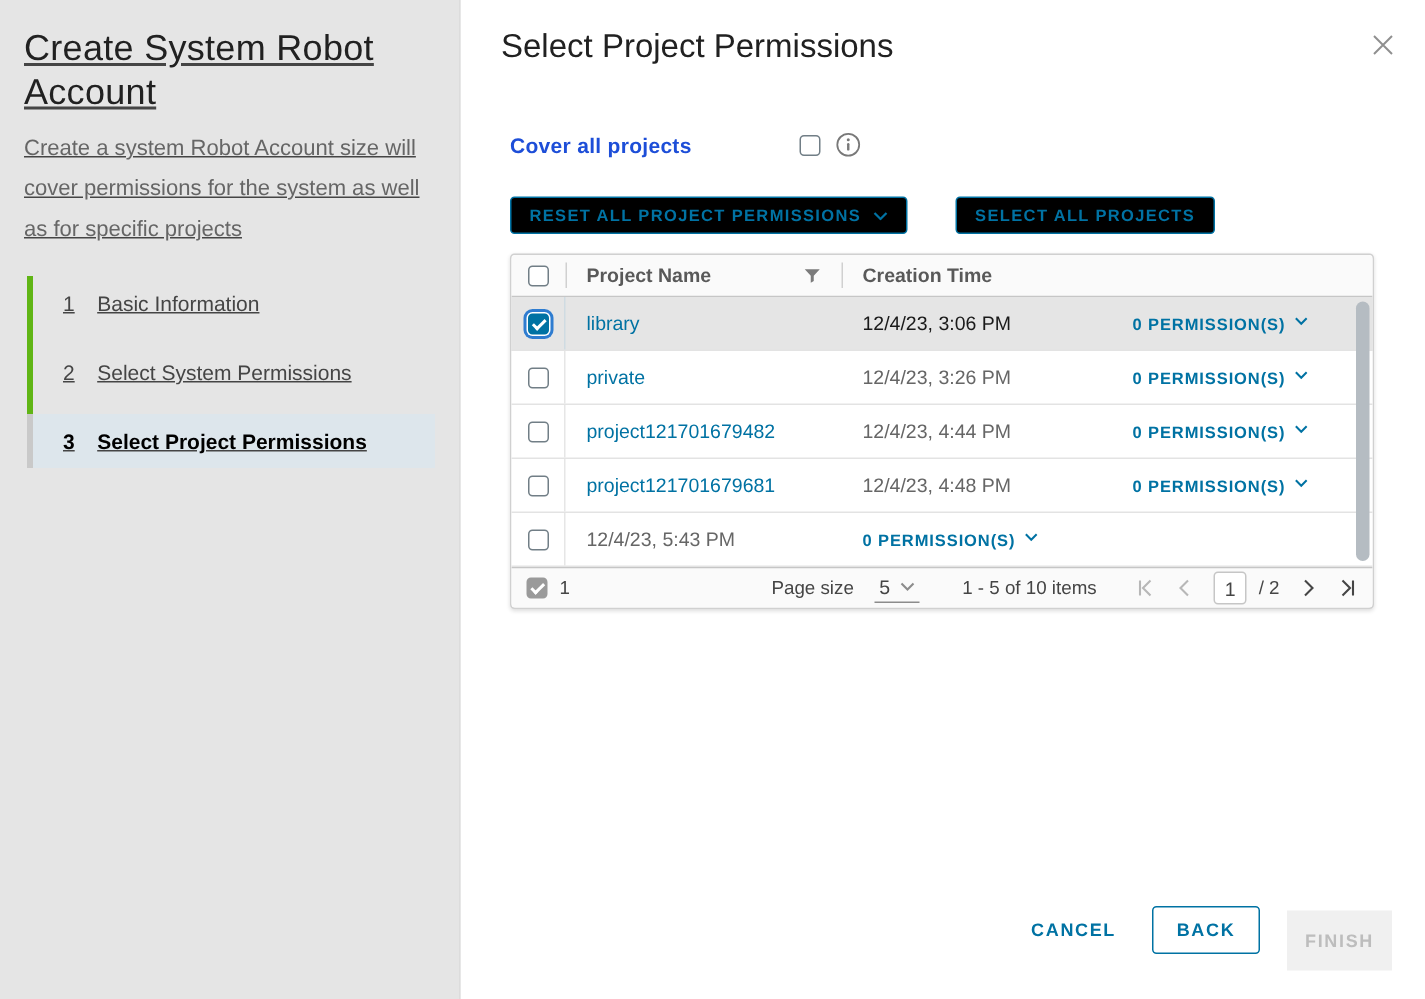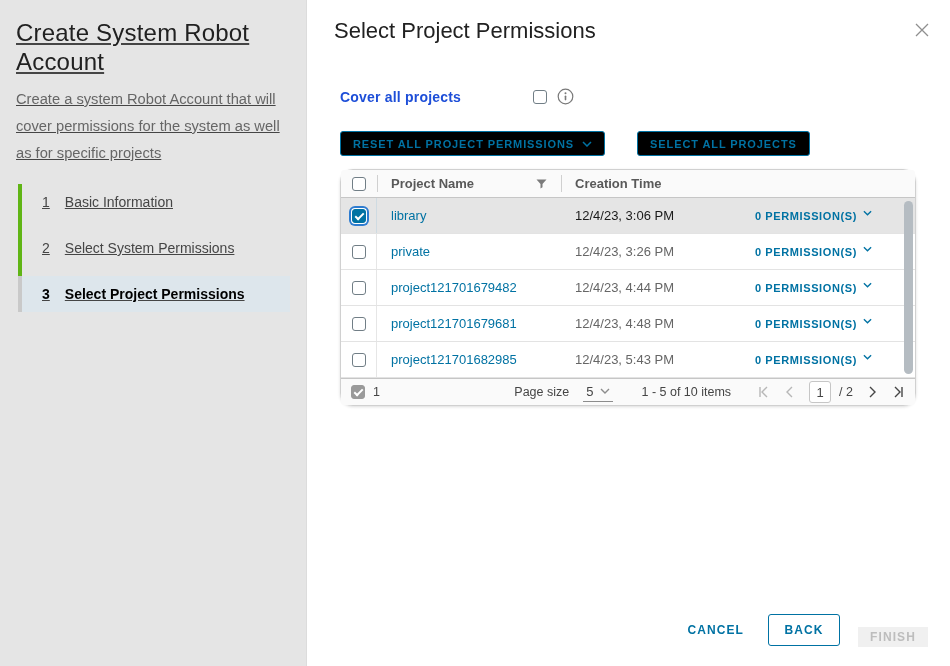--- a/index.html
+++ b/index.html
@@ -67,21 +67,21 @@
   .toolbar { margin-top:26px; display:flex; gap:32px; }
   .btn-outline {
     height:25px; padding:0 12px; border:1px solid #0072a3; border-radius:3px;
     background:#000000; color:#0072a3; font-family:inherit; font-size:11px; font-weight:600;
     letter-spacing:.9px; display:inline-flex; align-items:center; gap:8px; cursor:pointer;
   }
 
   
   .table {
     margin-top:13px; width:576px; background:#fff; position:relative;
-    border:1px solid #d0d0d0; border-radius:13px; box-shadow:0 1px 3px rgba(0,0,0,.14);
+    border:1px solid #d0d0d0; border-radius:3px; box-shadow:0 1px 3px rgba(0,0,0,.14);
   }
   .thead, .trow { display:grid; grid-template-columns:36px 184px 180px 1fr; align-items:center; }
   .thead {
     height:28px; background:#fafafa; border-bottom:1px solid #c6c6c6;
     border-radius:3px 3px 0 0; font-size:13px; font-weight:600; color:#595959;
   }
   .th { position:relative; height:100%; display:flex; align-items:center; padding-left:14px; }
   .th.sep::before {
     content:''; position:absolute; left:0; top:5px; bottom:5px; width:1px; background:#d0d0d0;
   }
@@ -138,30 +138,30 @@
   .action-bar { position:absolute; right:22px; bottom:19px; display:flex; align-items:center; gap:18px; }
   .btn-flat {
     background:none; border:none; color:#0072a3; font-family:inherit;
     font-size:12px; font-weight:600; letter-spacing:1.1px; cursor:pointer;
   }
   .btn-back {
     width:72px; height:32px; background:#fff; border:1px solid #0072a3; border-radius:3px;
     color:#0072a3; font-family:inherit; font-size:12px; font-weight:600; letter-spacing:1.1px; cursor:pointer;
   }
   .btn-finish {
-    width:70px; height:20px; background:#f0f0f0; border:none; border-radius:0;
+    width:70px; height:40px; background:#f0f0f0; border:none; border-radius:0;
     color:#bdbdbd; font-family:inherit; font-size:12px; font-weight:600; letter-spacing:1.1px;margin-top:14px;
   }
 </style>
 </head>
 <body>
 
 <aside class="sidebar">
   <h2 class="sidebar-title">Create System Robot Account</h2>
-  <p class="sidebar-desc">Create a system Robot Account that will cover permissions for the system as well as for specific projects</p>
+  <p class="sidebar-desc">Create a system Robot Account size will cover permissions for the system as well as for specific projects</p>
 
   <nav class="steps">
     <div class="steps-completed-bar"></div>
     <div class="step">
       <span>1</span>
       <span>Basic Information</span>
     </div>
     <div class="step">
       <span>2</span>
       <span>Select System Permissions</span>
@@ -286,21 +286,20 @@
                 <polyline points="1,1 5,5 9,1" fill="none" stroke="#0072a3" stroke-width="1.5"></polyline>
               </svg>
           </button>
         </div>
       </div>
 
       <div class="trow">
         <div class="cell-check">
           <span class="cbx" role="checkbox" aria-checked="false"></span>
         </div>
-        <div class="cell"><a class="proj-link">project121701682985</a></div>
         <div class="cell time">12/4/23, 5:43 PM</div>
         <div class="cell">
           <button class="perm-btn">
             <span>0 PERMISSION(S)</span>
             <svg width="9" height="6" viewBox="0 0 10 6">
                 <polyline points="1,1 5,5 9,1" fill="none" stroke="#0072a3" stroke-width="1.5"></polyline>
               </svg>
           </button>
         </div>
       </div>

